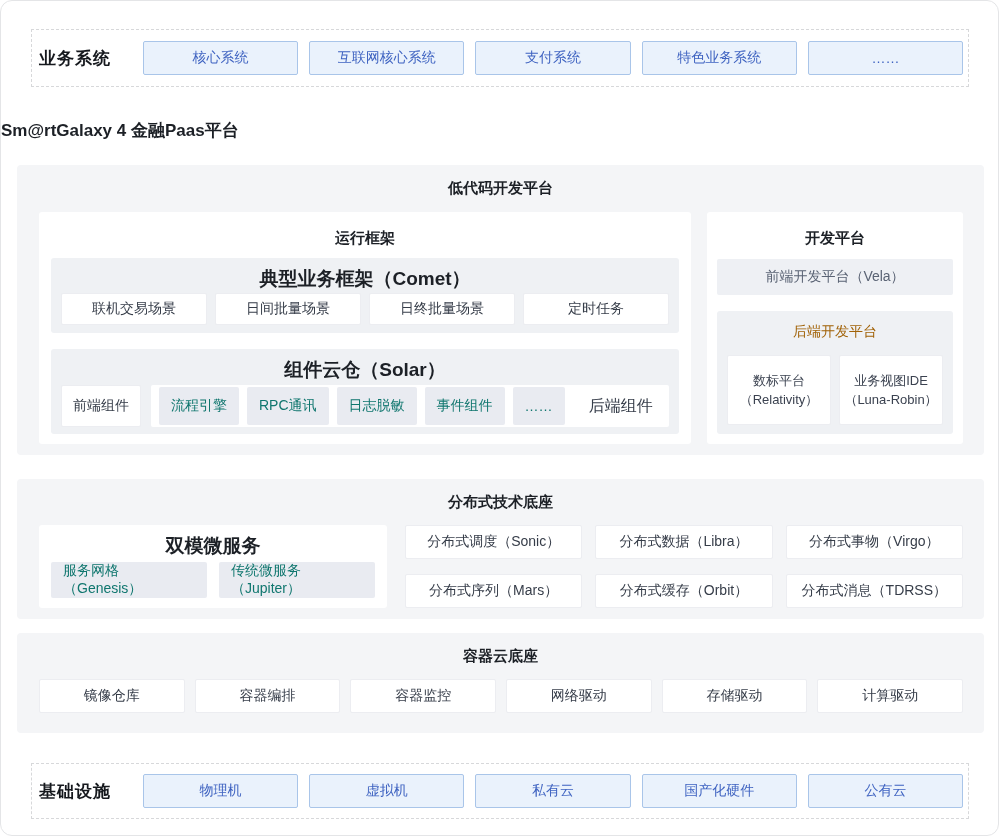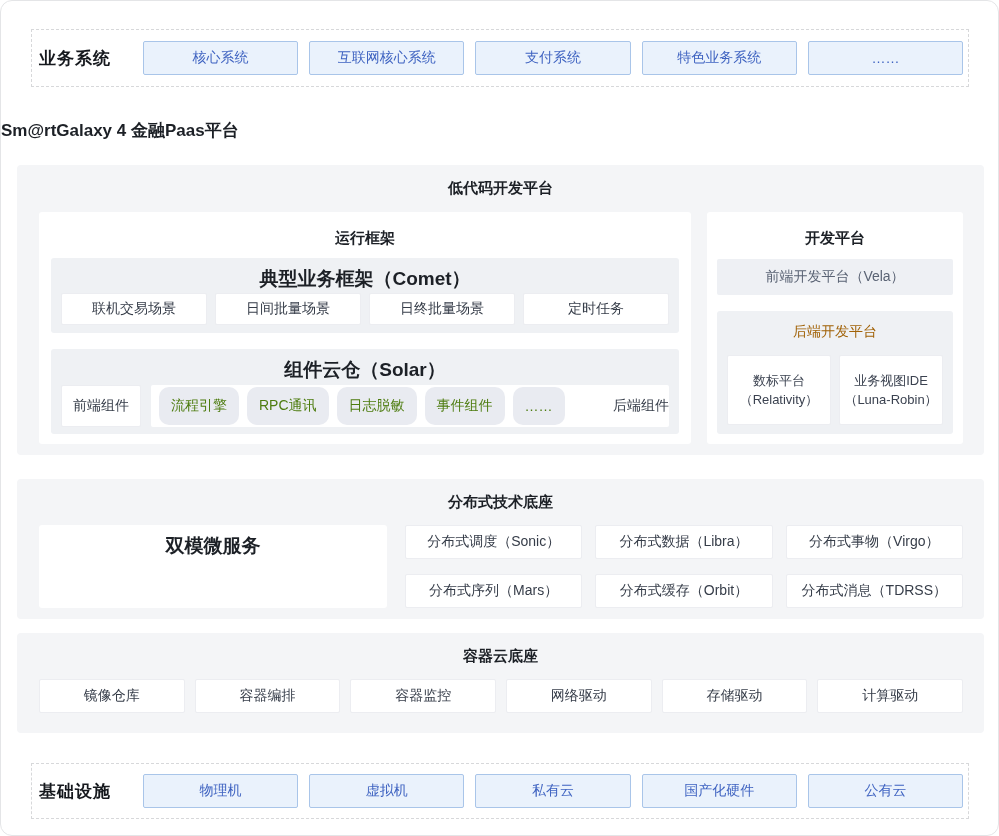--- a/index.html
+++ b/index.html
@@ -42,23 +42,23 @@
   .wcard { background:#fff; border:1px solid #ECEDF1; border-radius:2px; box-sizing:border-box;
            display:flex; align-items:center; justify-content:center; font-size:14px; color:#363D49; }
 
   #comet-row { position:absolute; left:10px; right:10px; top:35px; height:32px; display:flex; gap:8px; }
   #comet-row .wcard { flex:1; }
 
   #solar-row { position:absolute; left:10px; right:10px; top:36px; height:42px; display:flex; gap:10px; }
   #front-card { flex:none; width:80px; }
   #solar-strip { flex:1; background:#fff; border-radius:2px; display:flex; align-items:center;
                  gap:8px; padding:2px 0 2px 8px; box-sizing:border-box; }
-  .chip { flex:none; background:#E9EBF1; border-radius:10px; height:38px; padding:0 12px;
-          display:flex; align-items:center; justify-content:center; font-size:14px; color:#4d7c0f; box-sizing:border-box; }
-  #back-label { flex:1; text-align:right; font-size:14px; color:#363D49; }
+  .chip { flex:none; background:#E9EBF1; border-radius:2px; height:38px; padding:0 12px;
+          display:flex; align-items:center; justify-content:center; font-size:14px; color:#0f766e; box-sizing:border-box; }
+  #back-label { flex:1; text-align:center; font-size:16px; color:#363D49; }
 
   #vela { position:absolute; left:10px; right:10px; top:47px; height:36px; background:#EEF0F4;
           border-radius:2px; display:flex; align-items:center; justify-content:center;
           font-size:14px; color:#5A6374; }
   #backend { left:10px; top:99px; width:236px; height:123px; }
   .sub-title2 { text-align:center; font-size:14px; color:#a16207; padding-top:12px; }
   #backend-row { position:absolute; left:10px; right:10px; top:44px; bottom:9px; display:flex; gap:8px; }
   .bk-card { flex:1; background:#fff; border:1px solid #ECEDF1; border-radius:2px;
              display:flex; flex-direction:column; align-items:center; justify-content:center;
              font-size:13px; color:#3B4250; line-height:19px; text-align:center; }
@@ -141,20 +141,24 @@
         </div>
       </div>
     </div>
   </section>
 
   <section class="gsec" id="sec-dist">
     <div class="sec-title">分布式技术底座</div>
 
     <div class="white-panel" id="dual">
       <div class="sub-title">双模微服务</div>
+      <div id="dual-row">
+        <div class="chip">服务网格（Genesis）</div>
+        <div class="chip">传统微服务（Jupiter）</div>
+      </div>
     </div>
 
     <div id="dist-grid">
       <div class="wcard">分布式调度（Sonic）</div>
       <div class="wcard">分布式数据（Libra）</div>
       <div class="wcard">分布式事物（Virgo）</div>
       <div class="wcard">分布式序列（Mars）</div>
       <div class="wcard">分布式缓存（Orbit）</div>
       <div class="wcard">分布式消息（TDRSS）</div>
     </div>

